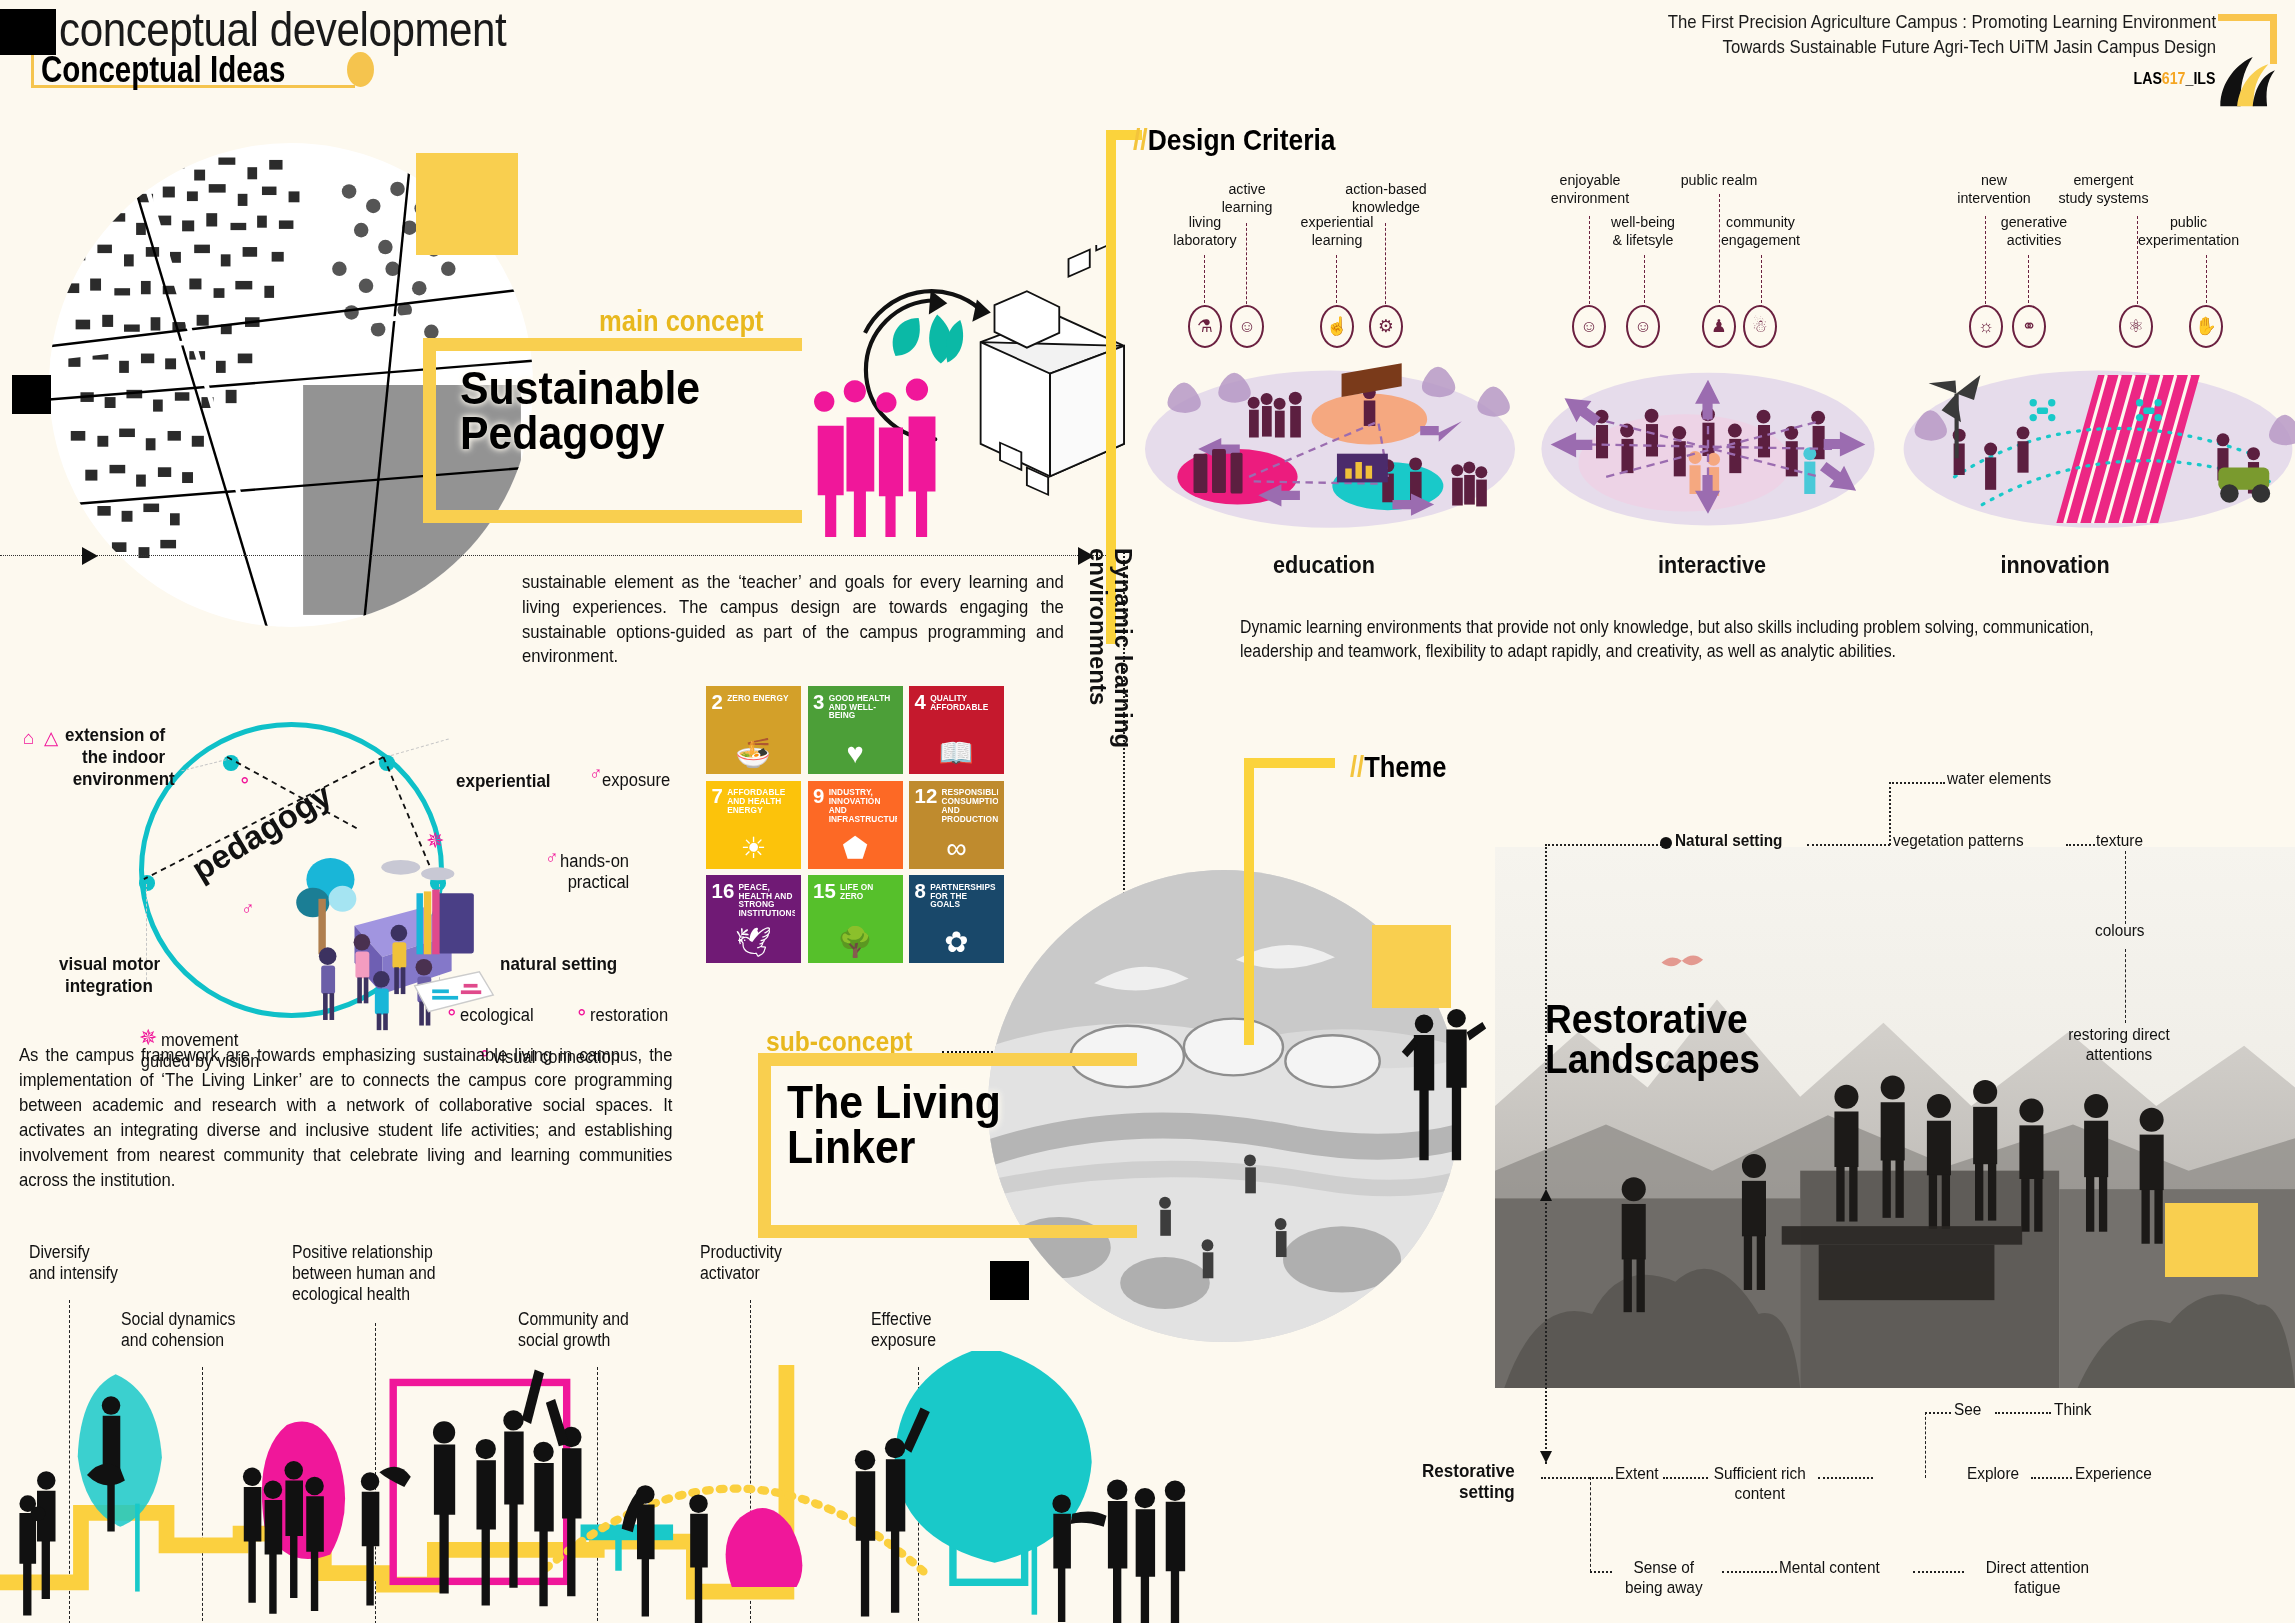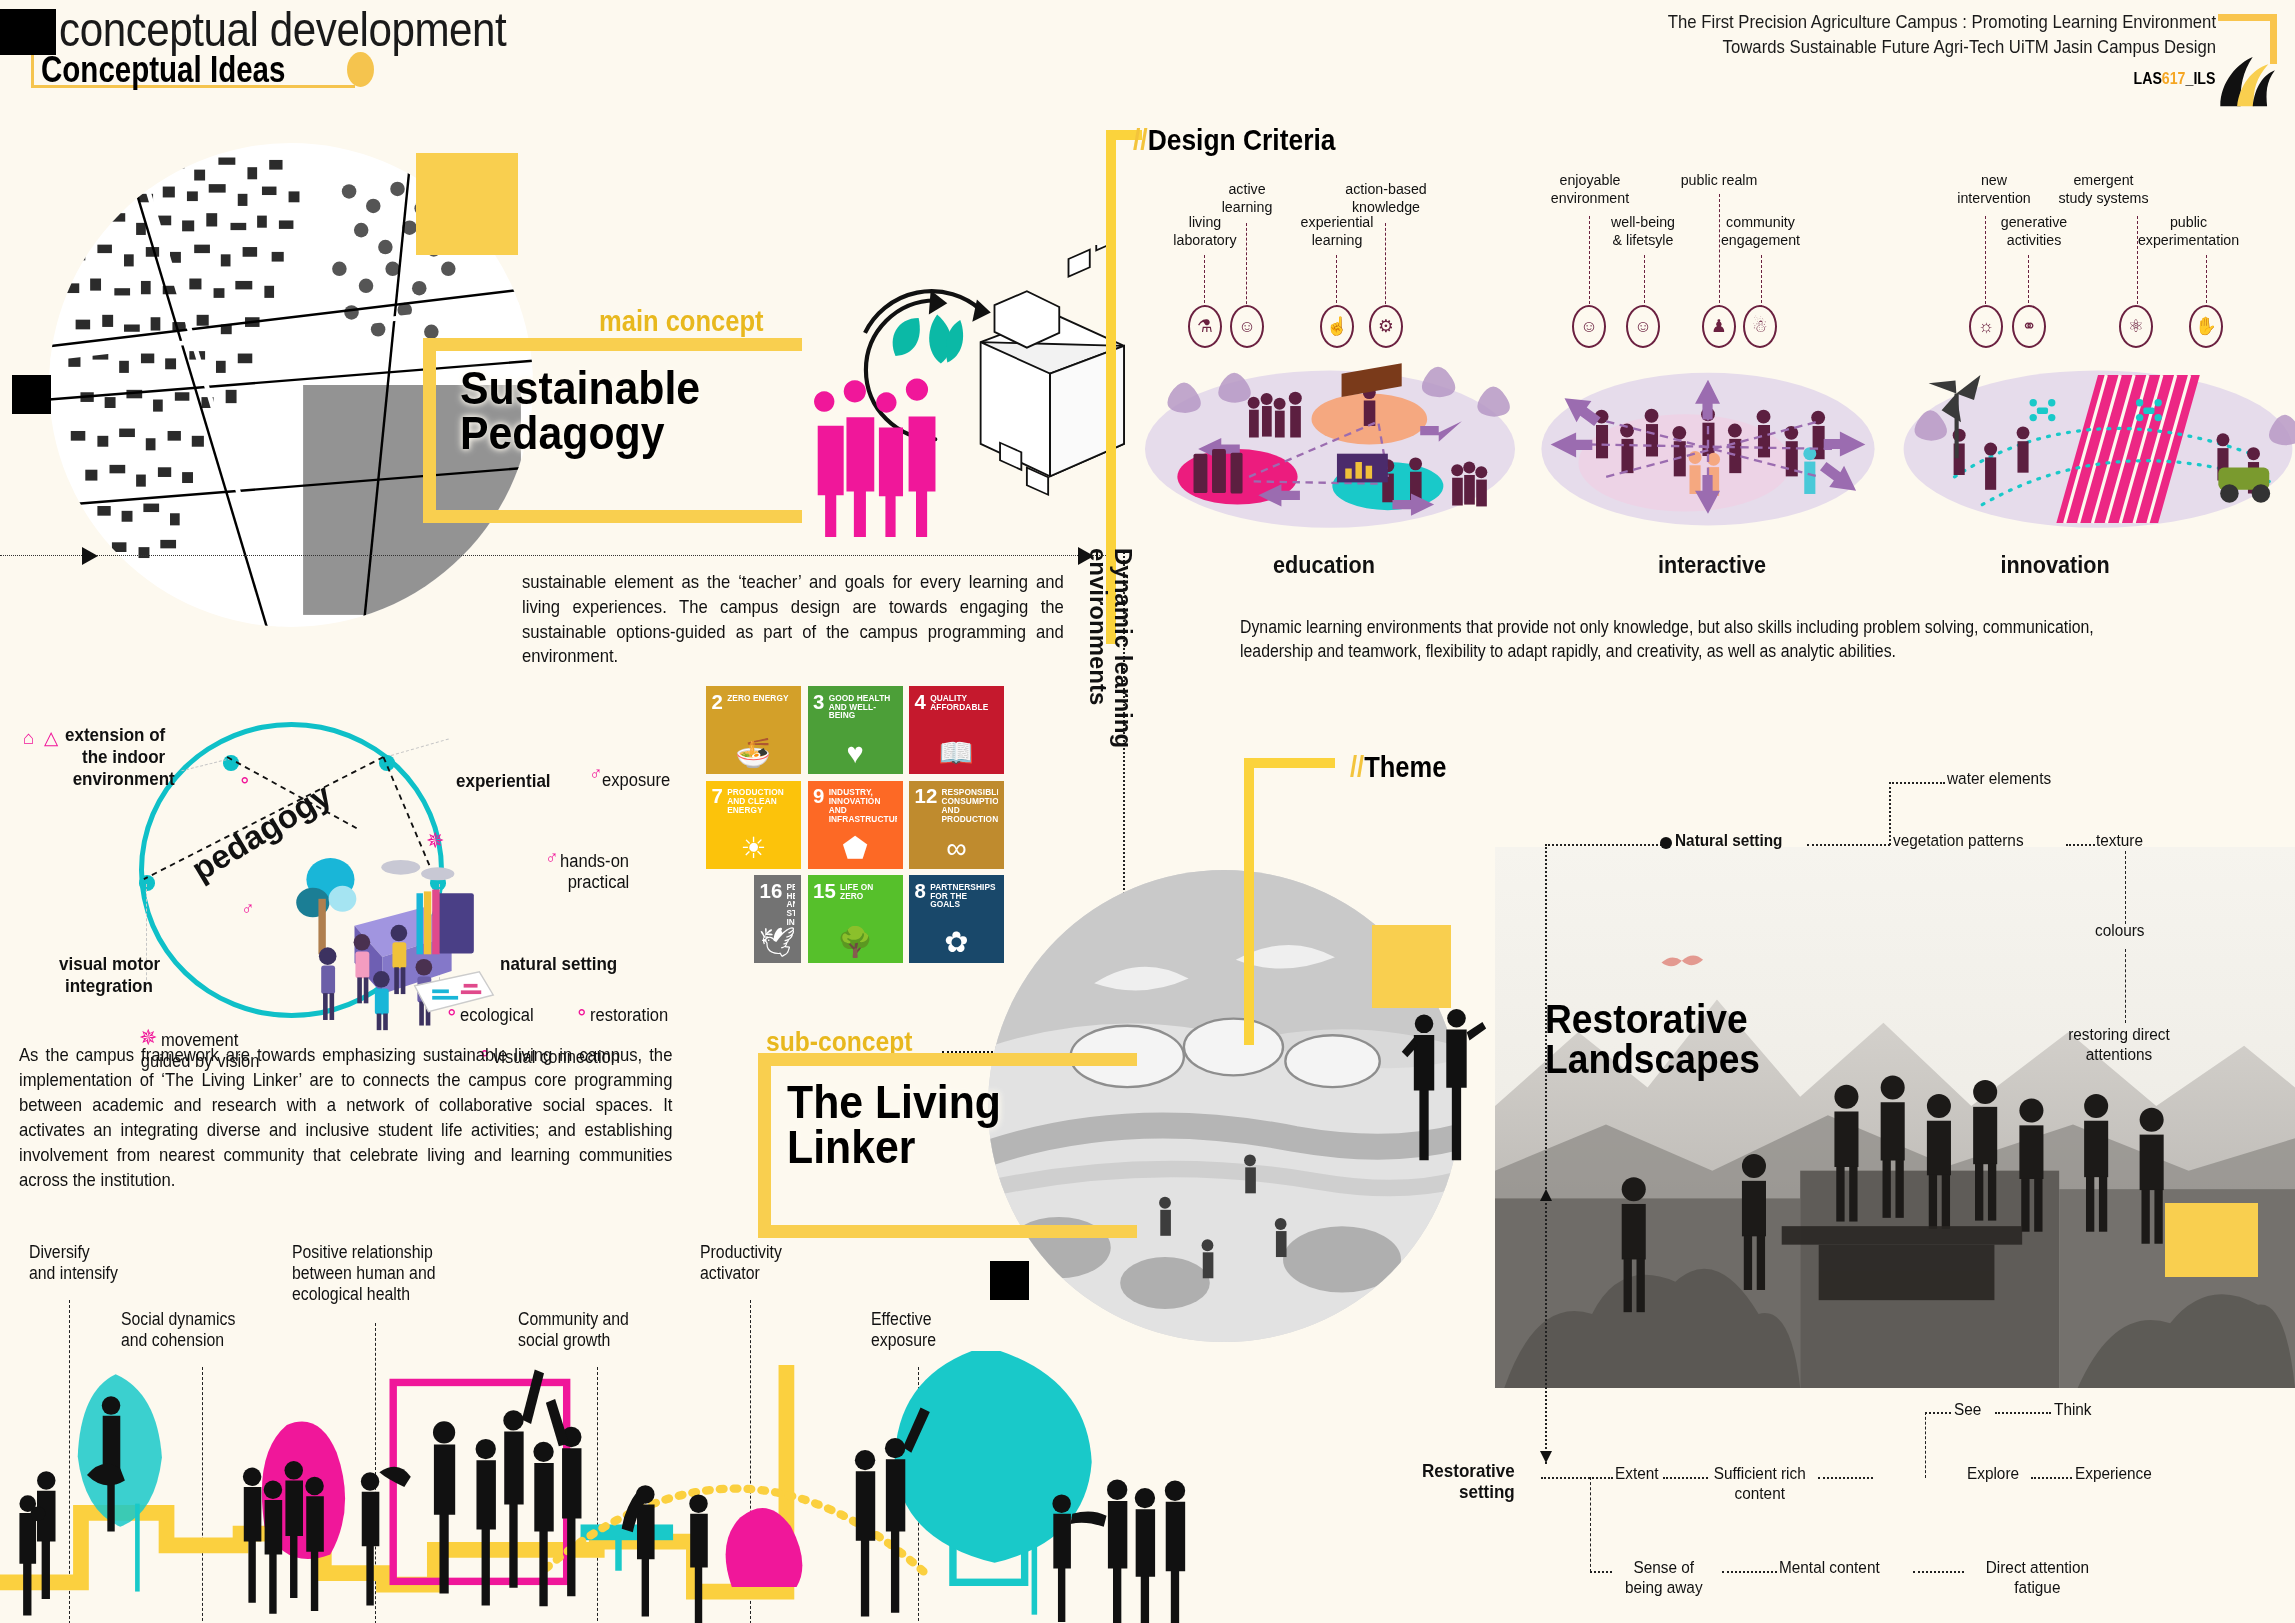--- a/index.html
+++ b/index.html
@@ -684,34 +684,34 @@
       <span class="t">GOOD HEALTH AND WELL-BEING</span>
       <span class="g">♥</span>
     </div>
   <div class="sdg" style="background: rgb(197, 25, 45);">
       <span class="n">4</span>
       <span class="t">QUALITY AFFORDABLE</span>
       <span class="g">📖</span>
     </div>
   <div class="sdg" style="background: rgb(252, 195, 11);">
       <span class="n">7</span>
-      <span class="t">PRODUCTION AND CLEAN ENERGY</span>
+      <span class="t">AFFORDABLE AND HEALTH ENERGY</span>
       <span class="g">☀</span>
     </div>
   <div class="sdg" style="background: rgb(253, 105, 37);">
       <span class="n">9</span>
       <span class="t">INDUSTRY, INNOVATION AND INFRASTRUCTURE</span>
       <span class="g">⬟</span>
     </div>
   <div class="sdg" style="background: rgb(191, 139, 46);">
       <span class="n">12</span>
       <span class="t">RESPONSIBLE CONSUMPTION AND PRODUCTION</span>
       <span class="g">∞</span>
     </div>
-  <div class="sdg" style="background: #737373; margin-left: 48px;">
+  <div class="sdg" style="background: #701a75;">
       <span class="n">16</span>
       <span class="t">PEACE, HEALTH AND STRONG INSTITUTIONS</span>
       <span class="g">🕊</span>
     </div>
   <div class="sdg" style="background: rgb(86, 192, 43);">
       <span class="n">15</span>
       <span class="t">LIFE ON ZERO</span>
       <span class="g">🌳</span>
     </div>
   <div class="sdg" style="background: rgb(25, 72, 106);">

